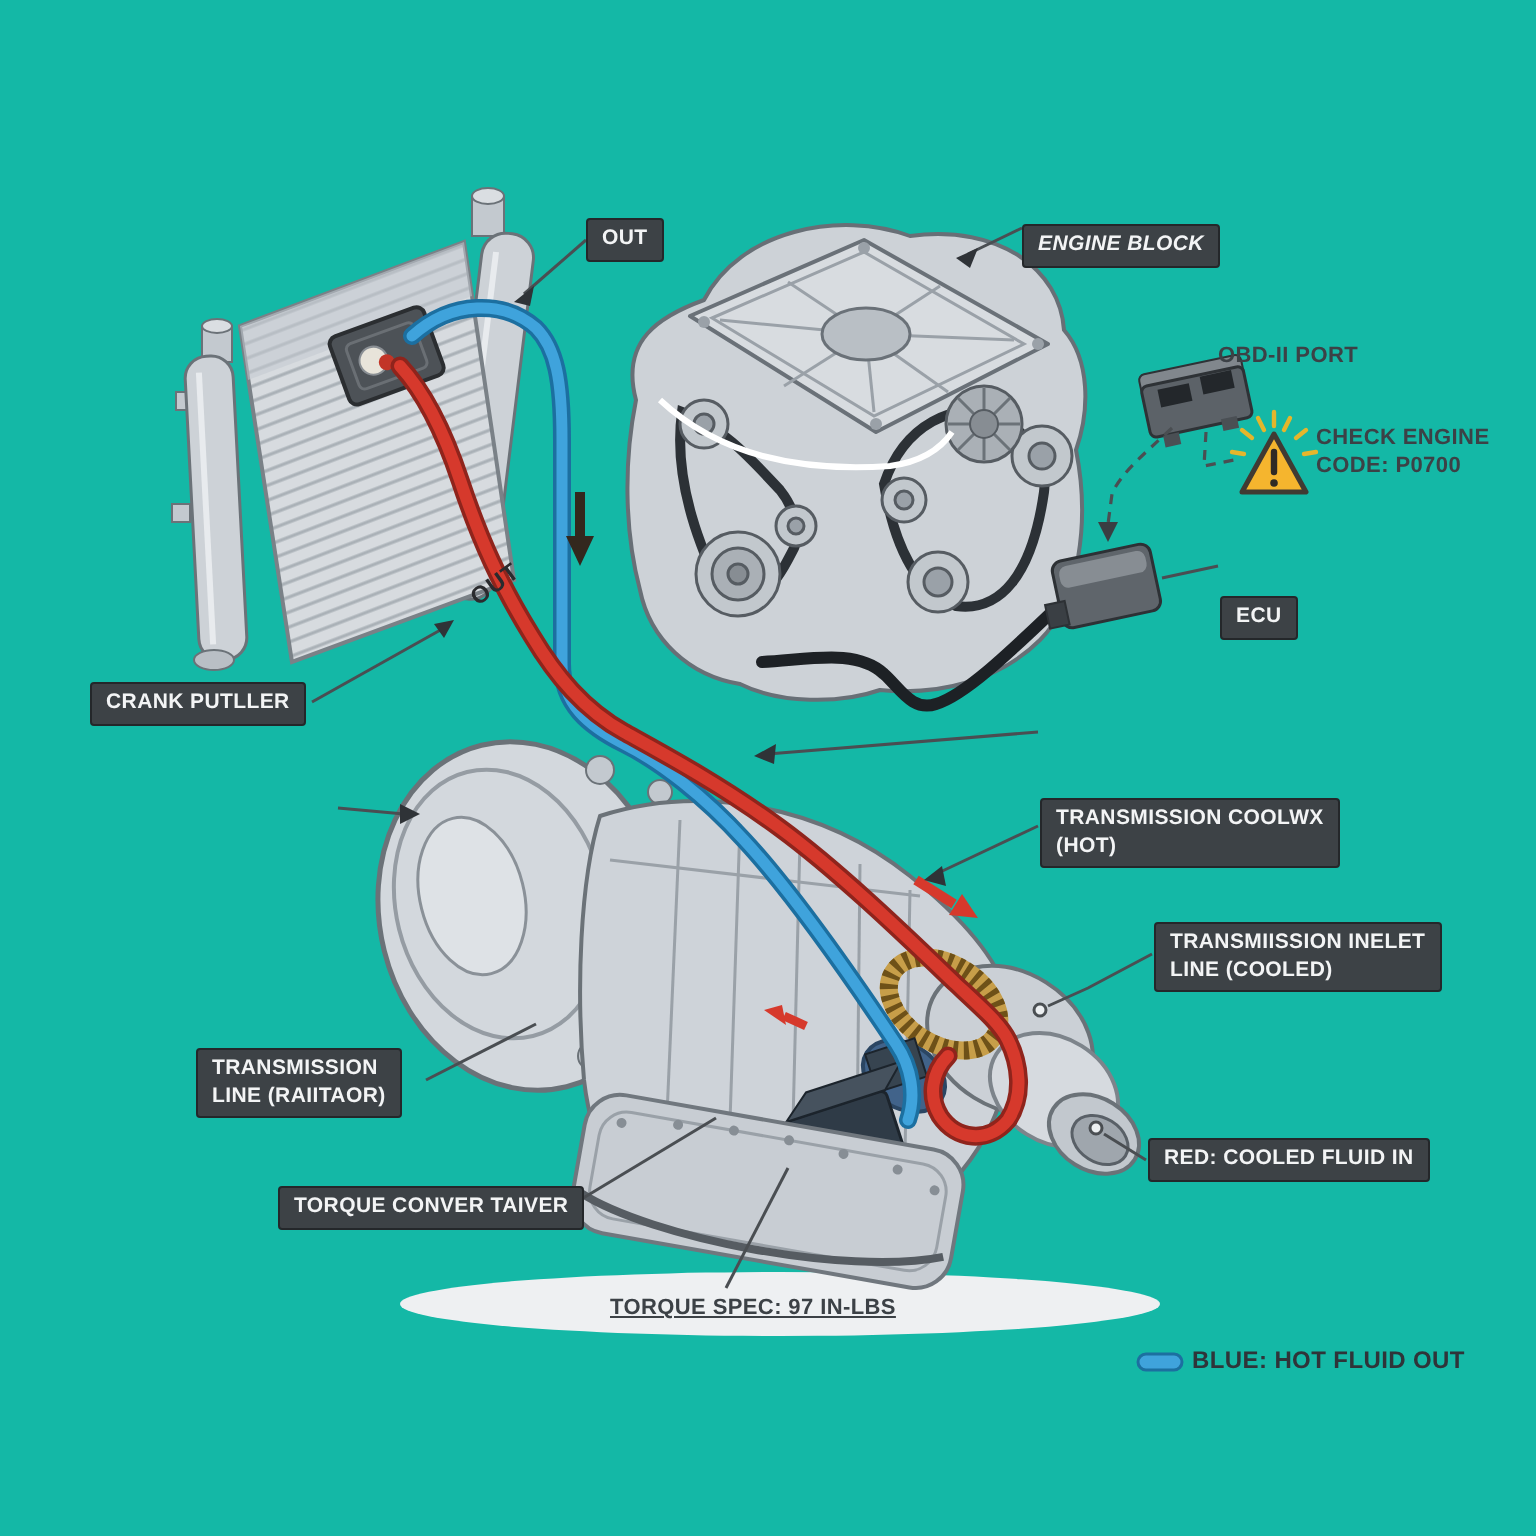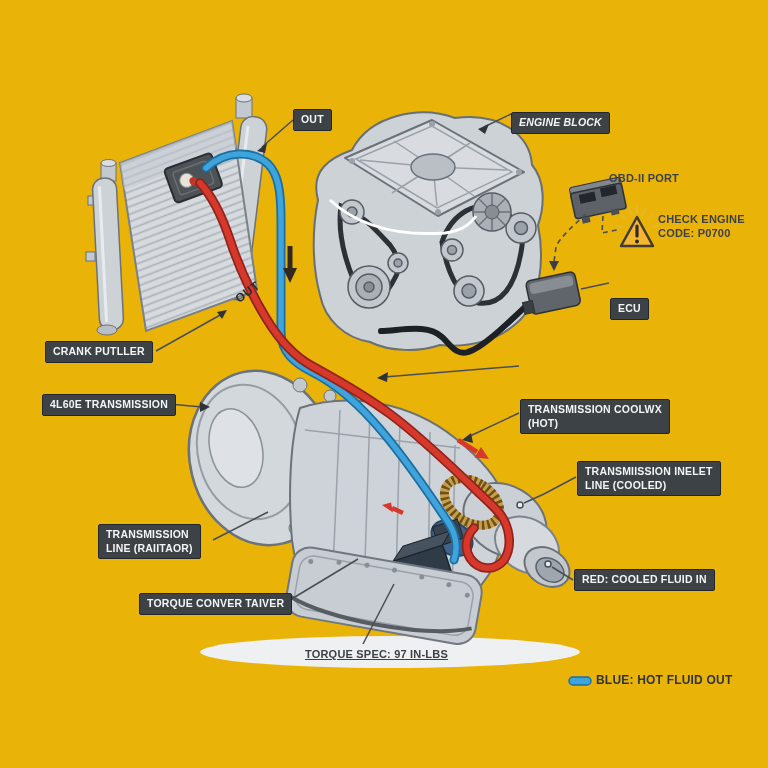--- a/index.html
+++ b/index.html
@@ -1,16 +1,16 @@
 <!DOCTYPE html>
 <html><head>
 <meta charset="utf-8">
 <style>
   html,body{margin:0;padding:0;background:#fff;}
-  .canvas{position:relative;width:768px;height:768px;background:#eab308;overflow:hidden;
+  .canvas{position:relative;width:768px;height:768px;background:#14b8a6;overflow:hidden;
           font-family:"Liberation Sans",sans-serif;}
   .canvas svg{position:absolute;left:0;top:0;z-index:1;}
   .lbl{position:absolute;z-index:3;background:#3d4246;color:#f3f4f5;border:1px solid #24272a;
        border-radius:2px;padding:3px 7px 3px 7px;font-weight:bold;font-size:10.5px;line-height:1.3;
        white-space:nowrap;letter-spacing:.2px;}
   .lbl span{display:block;}
   .plain{position:absolute;z-index:3;color:#3c4146;font-weight:bold;font-size:11px;
          line-height:1.3;white-space:nowrap;letter-spacing:.2px;}
   .rot-out{position:absolute;z-index:3;color:#2a2b2e;font-weight:bold;font-size:12px;
            transform:rotate(-36deg);letter-spacing:.5px;}
@@ -264,21 +264,20 @@
 
   <div class="plain" style="left:658px;top:212px;">
     <span>CHECK ENGINE</span><br>
     <span>CODE: P0700</span>
   </div>
 
   <div class="lbl" style="left:610px;top:272px;margin-top:26px;">ECU</div>
 
   <div class="lbl" style="left:45px;top:341px;">CRANK PUTLLER</div>
 
-  <div class="lbl" style="left:42px;top:394px;">4L60E TRANSMISSION</div>
 
 
   <div class="lbl" style="left:520px;top:399px;">
     <span>TRANSMISSION COOLWX</span>
     <span>(HOT)</span>
   </div>
 
   <div class="lbl" style="left:577px;top:461px;">
     <span>TRANSMIISSION INELET</span>
     <span>LINE (COOLED)</span>

